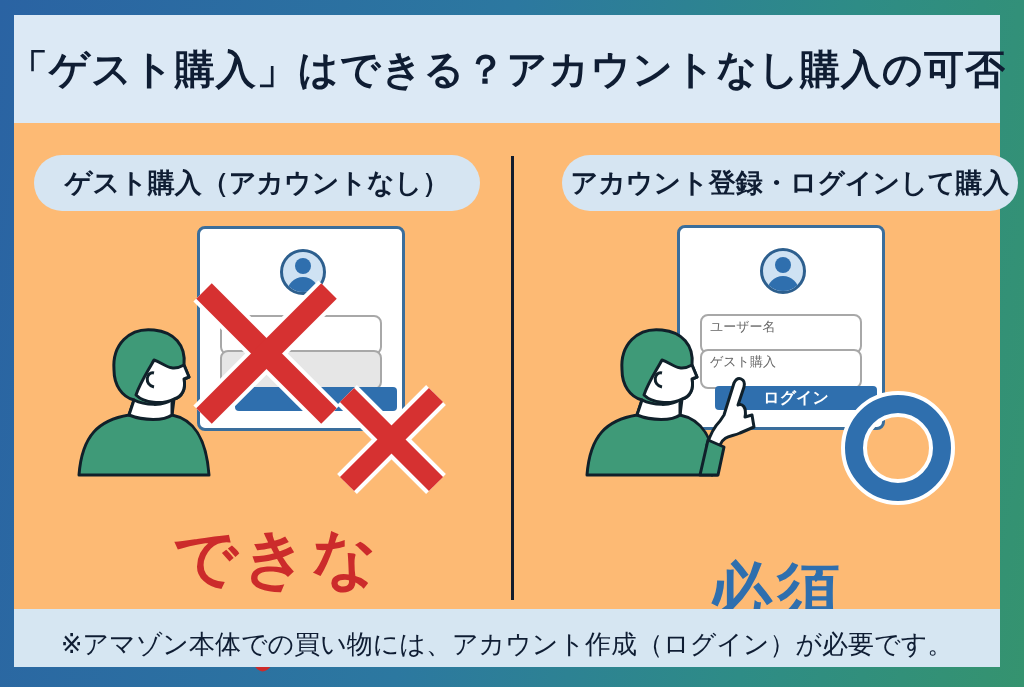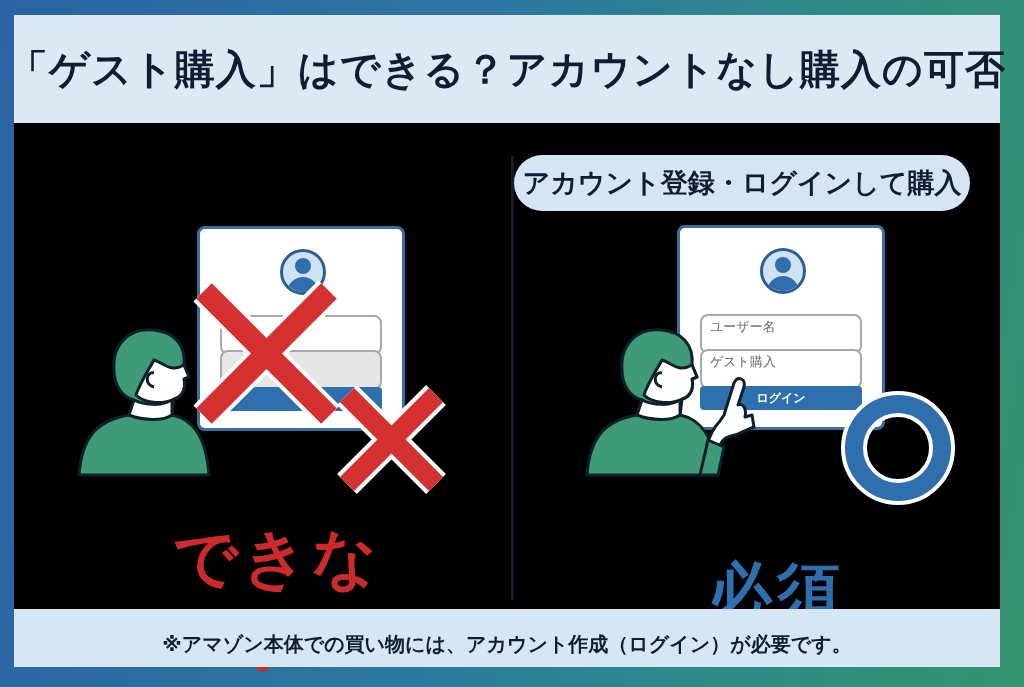--- a/index.html
+++ b/index.html
@@ -4,39 +4,39 @@
   <style>
     * { box-sizing: border-box; margin: 0; padding: 0; }
     html, body { width: 1024px; height: 687px; overflow: hidden; }
     body {
       font-family: "DejaVu Sans", "Liberation Sans", sans-serif;
       background: linear-gradient(100deg, #2a63a3 0%, #2c78a0 45%, #2e8c86 75%, #35936f 100%);
       position: relative;
     }
     .panel {
       position: absolute; left: 14px; top: 15px; width: 986px; height: 652px;
-      background: #000000;
+      background: #fdba74;
     }
     .title-bar {
       position: absolute; left: 0; top: 0; width: 986px; height: 108px;
       background: #dce9f5;
       display: flex; align-items: center; justify-content: center;
     }
     .title-text {
       font-size: 40px; font-weight: bold; color: #0f1d33; letter-spacing: 1px;
       white-space: nowrap;
     }
     .pill {
       position: absolute; top: 140px; height: 56px;
       background: #d6e5f2; border-radius: 28px;
       display: flex; align-items: center; justify-content: center;
     }
     .pill span { font-size: 27px; font-weight: bold; color: #0f1d33; white-space: nowrap; }
     .pill.left { left: 20px; width: 446px; }
-    .pill.right { left: 500px; width: 456px; }
+    .pill.right { left: 548px; width: 456px; }
     .divider {
       position: absolute; left: 497px; top: 141px; width: 3px; height: 444px; background: #121c2c;
     }
     .card {
       position: absolute; width: 208px; height: 205px;
       border: 3px solid #3a6e9c; border-radius: 8px; background: #ffffff;
     }
     .card.left { left: 183px; top: 211px; }
     .card.right { left: 663px; top: 210px; }
     .avatar {
@@ -52,48 +52,51 @@
     .field {
       position: absolute; left: 20px; width: 162px; height: 40px;
       border: 2px solid #a8a8a8; border-radius: 8px; background: #ffffff;
       font-size: 13px; color: #666; padding-left: 8px; line-height: 22px;
       font-family: "DejaVu Sans", sans-serif;
     }
     .field.f1 { top: 86px; }
     .field.f2 { top: 121px; }
     .card.left .field.f2 { background: #e6e6e6; }
     .login-btn {
-      position: absolute; left: 20px; top: 158px; width: 162px; height: 24px;
-      background: #2f6fae; border-radius: 4px; color: #fff; font-size: 12px; font-weight: bold;
+      position: absolute; left: 35px; top: 158px; width: 162px; height: 24px;
+      background: #2f6fae; border-radius: 4px; color: #fff; font-size: 16px; font-weight: bold;
       text-align: center; line-height: 24px;
     }
     .ng-text {
       position: absolute; left: 128px; top: 500px; width: 270px; text-align: center;
       font-size: 64px; font-weight: bold; color: #cc2b2b; letter-spacing: 4px;
     }
     .ok-text {
       position: absolute; left: 682px; top: 500px; width: 160px; text-align: center;
       font-size: 64px; font-weight: bold; color: #2f6fae; letter-spacing: 4px; margin-top: 34px;
     }
     .footer {
       position: absolute; left: 0; top: 594px; width: 986px; height: 58px;
       background: #d6e6f2;
       display: flex; align-items: center; justify-content: center;
     }
-    .footer span { font-size: 20px; font-weight: bold; color: #0f1d33; white-space: nowrap; margin-top: 12px; }
+    .footer span { font-size: 26px; font-weight: normal; color: #0f1d33; white-space: nowrap; margin-top: 12px; }
     svg { position: absolute; overflow: visible; }
   </style>
 </head>
 <body>
 
 <div class="panel">
   <div class="title-bar">
     <span class="title-text">「ゲスト購入」はできる？アカウントなし購入の可否</span>
   </div>
 
+  <div class="pill left">
+    <span>ゲスト購入（アカウントなし）</span>
+  </div>
   <div class="pill right">
     <span>アカウント登録・ログインして購入</span>
   </div>
 
   <div class="divider"></div>
 
   <div class="card left">
     <div class="avatar">
       <div class="head"></div>
         <div class="body"></div>

